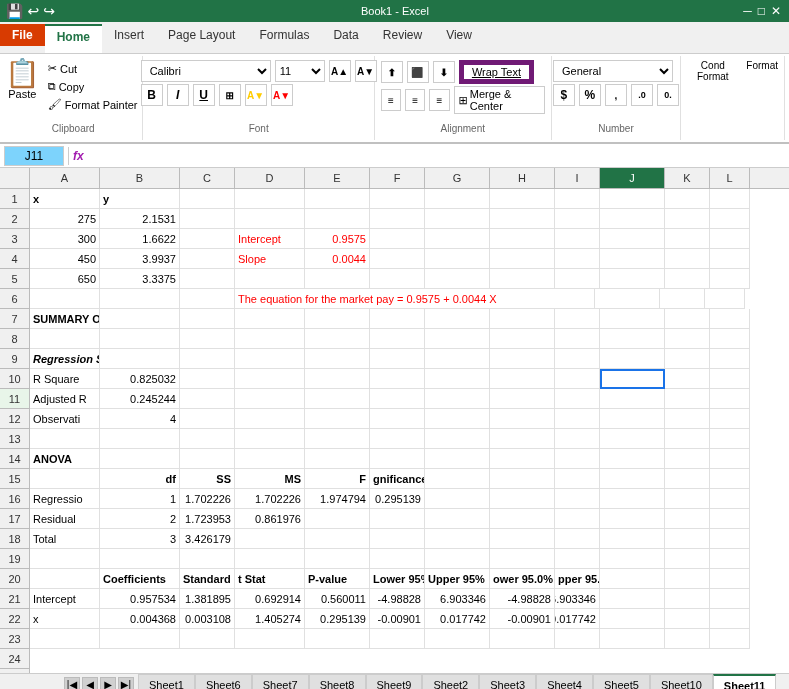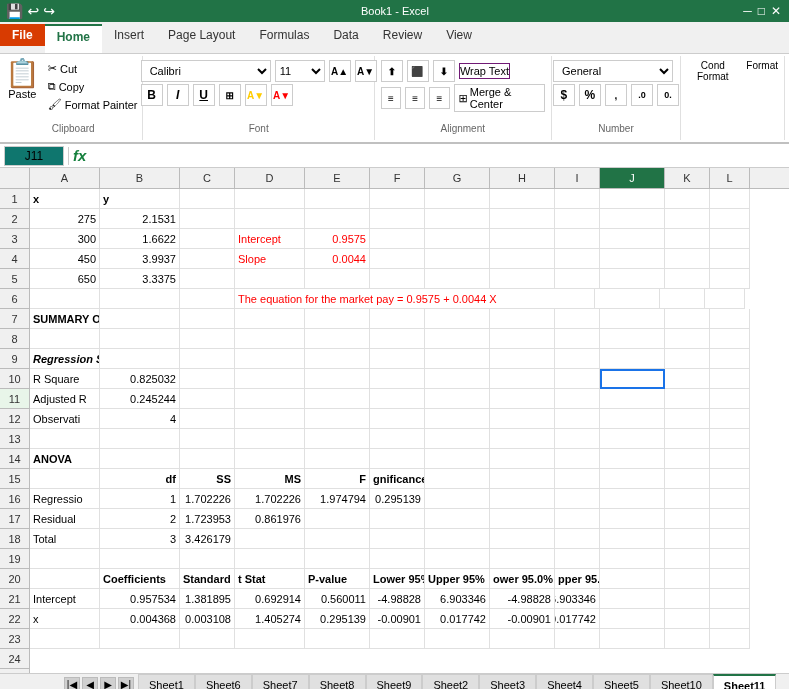--- a/index.html
+++ b/index.html
@@ -31,24 +31,24 @@
     
     
     .align-section { display: flex; flex-direction: column; gap: 2px; }
     
     
     .number-section { display: flex; flex-direction: column; gap: 2px; }
     .number-format-select { height: 22px; font-size: 11px; border: 1px solid #ccc; background: white; padding: 0 4px; width: 120px; }
     
     
     .formula-bar { display: flex; align-items: center; height: 24px; border-bottom: 1px solid #ccc; background: white; padding: 0 4px; gap: 4px; }
-    .cell-ref { width: 60px; height: 20px; border: 1px solid #ccc; text-align: center; font-size: 12px; background: #0f766e; }
+    .cell-ref { width: 60px; height: 20px; border: 1px solid #ccc; text-align: center; font-size: 12px; background: #7dd3fc; }
     .formula-divider { width: 1px; height: 18px; background: #ccc; }
     .formula-input { flex: 1; height: 20px; border: none; outline: none; font-size: 12px; padding: 0 4px; }
-    .fx-label { font-size: 15px; color: #15803d; font-style: italic; font-weight: bold; }
+    .fx-label { font-size: 12px; color: #a21caf; font-style: italic; font-weight: bold; }
     
     
     .spreadsheet-container { display: flex; flex-direction: column; overflow: hidden; height: calc(689px - 22px - 26px - 90px - 24px - 22px); }
     
     
     .sheet-header-row { display: flex; background: #f0f0f0; border-bottom: 1px solid #bbb; }
     .corner-cell { width: 30px; min-width: 30px; height: 20px; border-right: 1px solid #bbb; background: #f0f0f0; }
     .col-header { height: 20px; border-right: 1px solid #bbb; display: flex; align-items: center; justify-content: center; font-size: 11px; color: #333; background: #f0f0f0; font-weight: normal; }
     .col-header.selected { background: #217346; color: white; }
     
@@ -175,21 +175,21 @@
     </div>
     <div class="ribbon-group-label">Font</div>
   </div>
 
   <div class="ribbon-group">
     <div class="align-section">
       <div class="font-row">
         <button class="format-btn" style="font-size:10px;">⬆</button>
         <button class="format-btn" style="font-size:10px;">⬛</button>
         <button class="format-btn" style="font-size:10px;">⬇</button>
-        <div class="wrap-text-btn" style="border:1px solid #701a75; padding:1px 0;">
+        <div class="wrap-text-btn" style="border:5px solid #701a75; padding:1px 8px;text-decoration:underline;">
           <span>Wrap Text</span>
         </div>
       </div>
       <div class="font-row">
         <button class="format-btn" style="font-size:10px;">≡</button>
         <button class="format-btn" style="font-size:10px;">≡</button>
         <button class="format-btn" style="font-size:10px;">≡</button>
         <div class="merge-center-btn" style="border:1px solid #ccc; padding:1px 4px;">
           <span>⊞</span>
           <span>Merge &amp; Center</span>

